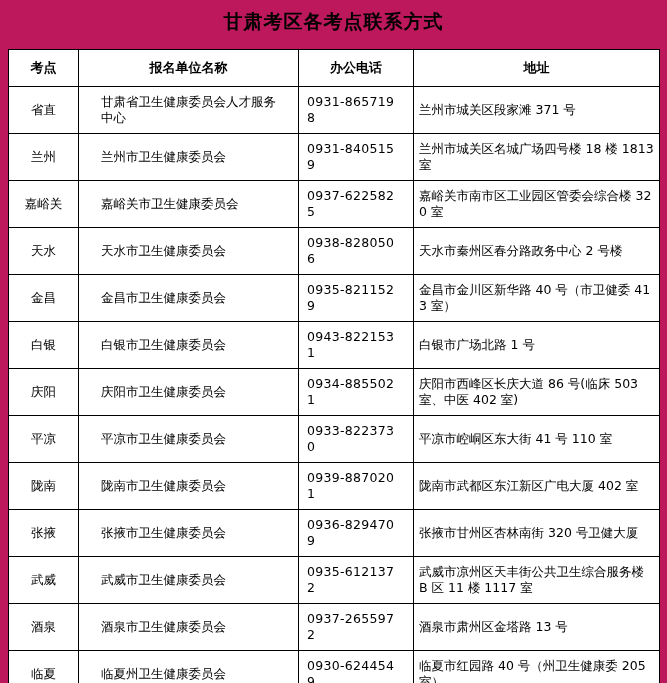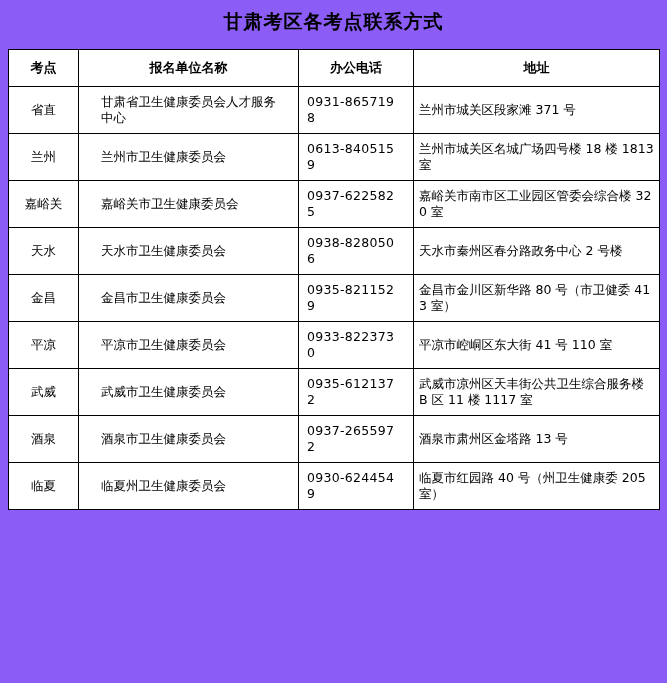--- a/index.html
+++ b/index.html
@@ -6,21 +6,21 @@
     margin: 0;
     padding: 0;
     background: #ffffff;
     color: #000000;
     font-family: "DejaVu Sans", "Liberation Sans", sans-serif;
   }
   .page {
     position: relative;
     width: 667px;
     height: 683px;
-    background: #8b5cf6;
+    background: #be185d;
     overflow: hidden;
   }
   .doc-title {
     margin: 0;
     padding-top: 9px;
     padding-bottom: 14px;
     text-align: center;
     font-size: 19px;
     font-weight: bold;
     letter-spacing: 1px;
@@ -97,46 +97,70 @@
     <tbody>
         <tr class="data-row">
       <td class="cell-site">省直</td>
       <td class="cell-unit">甘肃省卫生健康委员会人才服务中心</td>
       <td class="cell-phone">0931-8657198</td>
       <td class="cell-address">兰州市城关区段家滩 371 号</td>
     </tr>
         <tr class="data-row">
       <td class="cell-site">兰州</td>
       <td class="cell-unit">兰州市卫生健康委员会</td>
-      <td class="cell-phone">0613-8405159</td>
+      <td class="cell-phone">0931-8405159</td>
       <td class="cell-address">兰州市城关区名城广场四号楼 18 楼 1813 室</td>
     </tr>
         <tr class="data-row">
       <td class="cell-site">嘉峪关</td>
       <td class="cell-unit">嘉峪关市卫生健康委员会</td>
       <td class="cell-phone">0937-6225825</td>
       <td class="cell-address">嘉峪关市南市区工业园区管委会综合楼 320 室</td>
     </tr>
         <tr class="data-row">
       <td class="cell-site">天水</td>
       <td class="cell-unit">天水市卫生健康委员会</td>
       <td class="cell-phone">0938-8280506</td>
       <td class="cell-address">天水市秦州区春分路政务中心 2 号楼</td>
     </tr>
         <tr class="data-row">
       <td class="cell-site">金昌</td>
       <td class="cell-unit">金昌市卫生健康委员会</td>
       <td class="cell-phone">0935-8211529</td>
-      <td class="cell-address">金昌市金川区新华路 80 号（市卫健委 413 室）</td>
+      <td class="cell-address">金昌市金川区新华路 40 号（市卫健委 413 室）</td>
+    </tr>
+        <tr class="data-row">
+      <td class="cell-site">白银</td>
+      <td class="cell-unit">白银市卫生健康委员会</td>
+      <td class="cell-phone">0943-8221531</td>
+      <td class="cell-address">白银市广场北路 1 号</td>
+    </tr>
+        <tr class="data-row">
+      <td class="cell-site">庆阳</td>
+      <td class="cell-unit">庆阳市卫生健康委员会</td>
+      <td class="cell-phone">0934-8855021</td>
+      <td class="cell-address">庆阳市西峰区长庆大道 86 号(临床 503 室、中医 402 室)</td>
     </tr>
         <tr class="data-row">
       <td class="cell-site">平凉</td>
       <td class="cell-unit">平凉市卫生健康委员会</td>
       <td class="cell-phone">0933-8223730</td>
       <td class="cell-address">平凉市崆峒区东大街 41 号 110 室</td>
+    </tr>
+        <tr class="data-row">
+      <td class="cell-site">陇南</td>
+      <td class="cell-unit">陇南市卫生健康委员会</td>
+      <td class="cell-phone">0939-8870201</td>
+      <td class="cell-address">陇南市武都区东江新区广电大厦 402 室</td>
+    </tr>
+        <tr class="data-row">
+      <td class="cell-site">张掖</td>
+      <td class="cell-unit">张掖市卫生健康委员会</td>
+      <td class="cell-phone">0936-8294709</td>
+      <td class="cell-address">张掖市甘州区杏林南街 320 号卫健大厦</td>
     </tr>
         <tr class="data-row">
       <td class="cell-site">武威</td>
       <td class="cell-unit">武威市卫生健康委员会</td>
       <td class="cell-phone">0935-6121372</td>
       <td class="cell-address">武威市凉州区天丰街公共卫生综合服务楼 B 区 11 楼 1117 室</td>
     </tr>
         <tr class="data-row">
       <td class="cell-site">酒泉</td>
       <td class="cell-unit">酒泉市卫生健康委员会</td>

